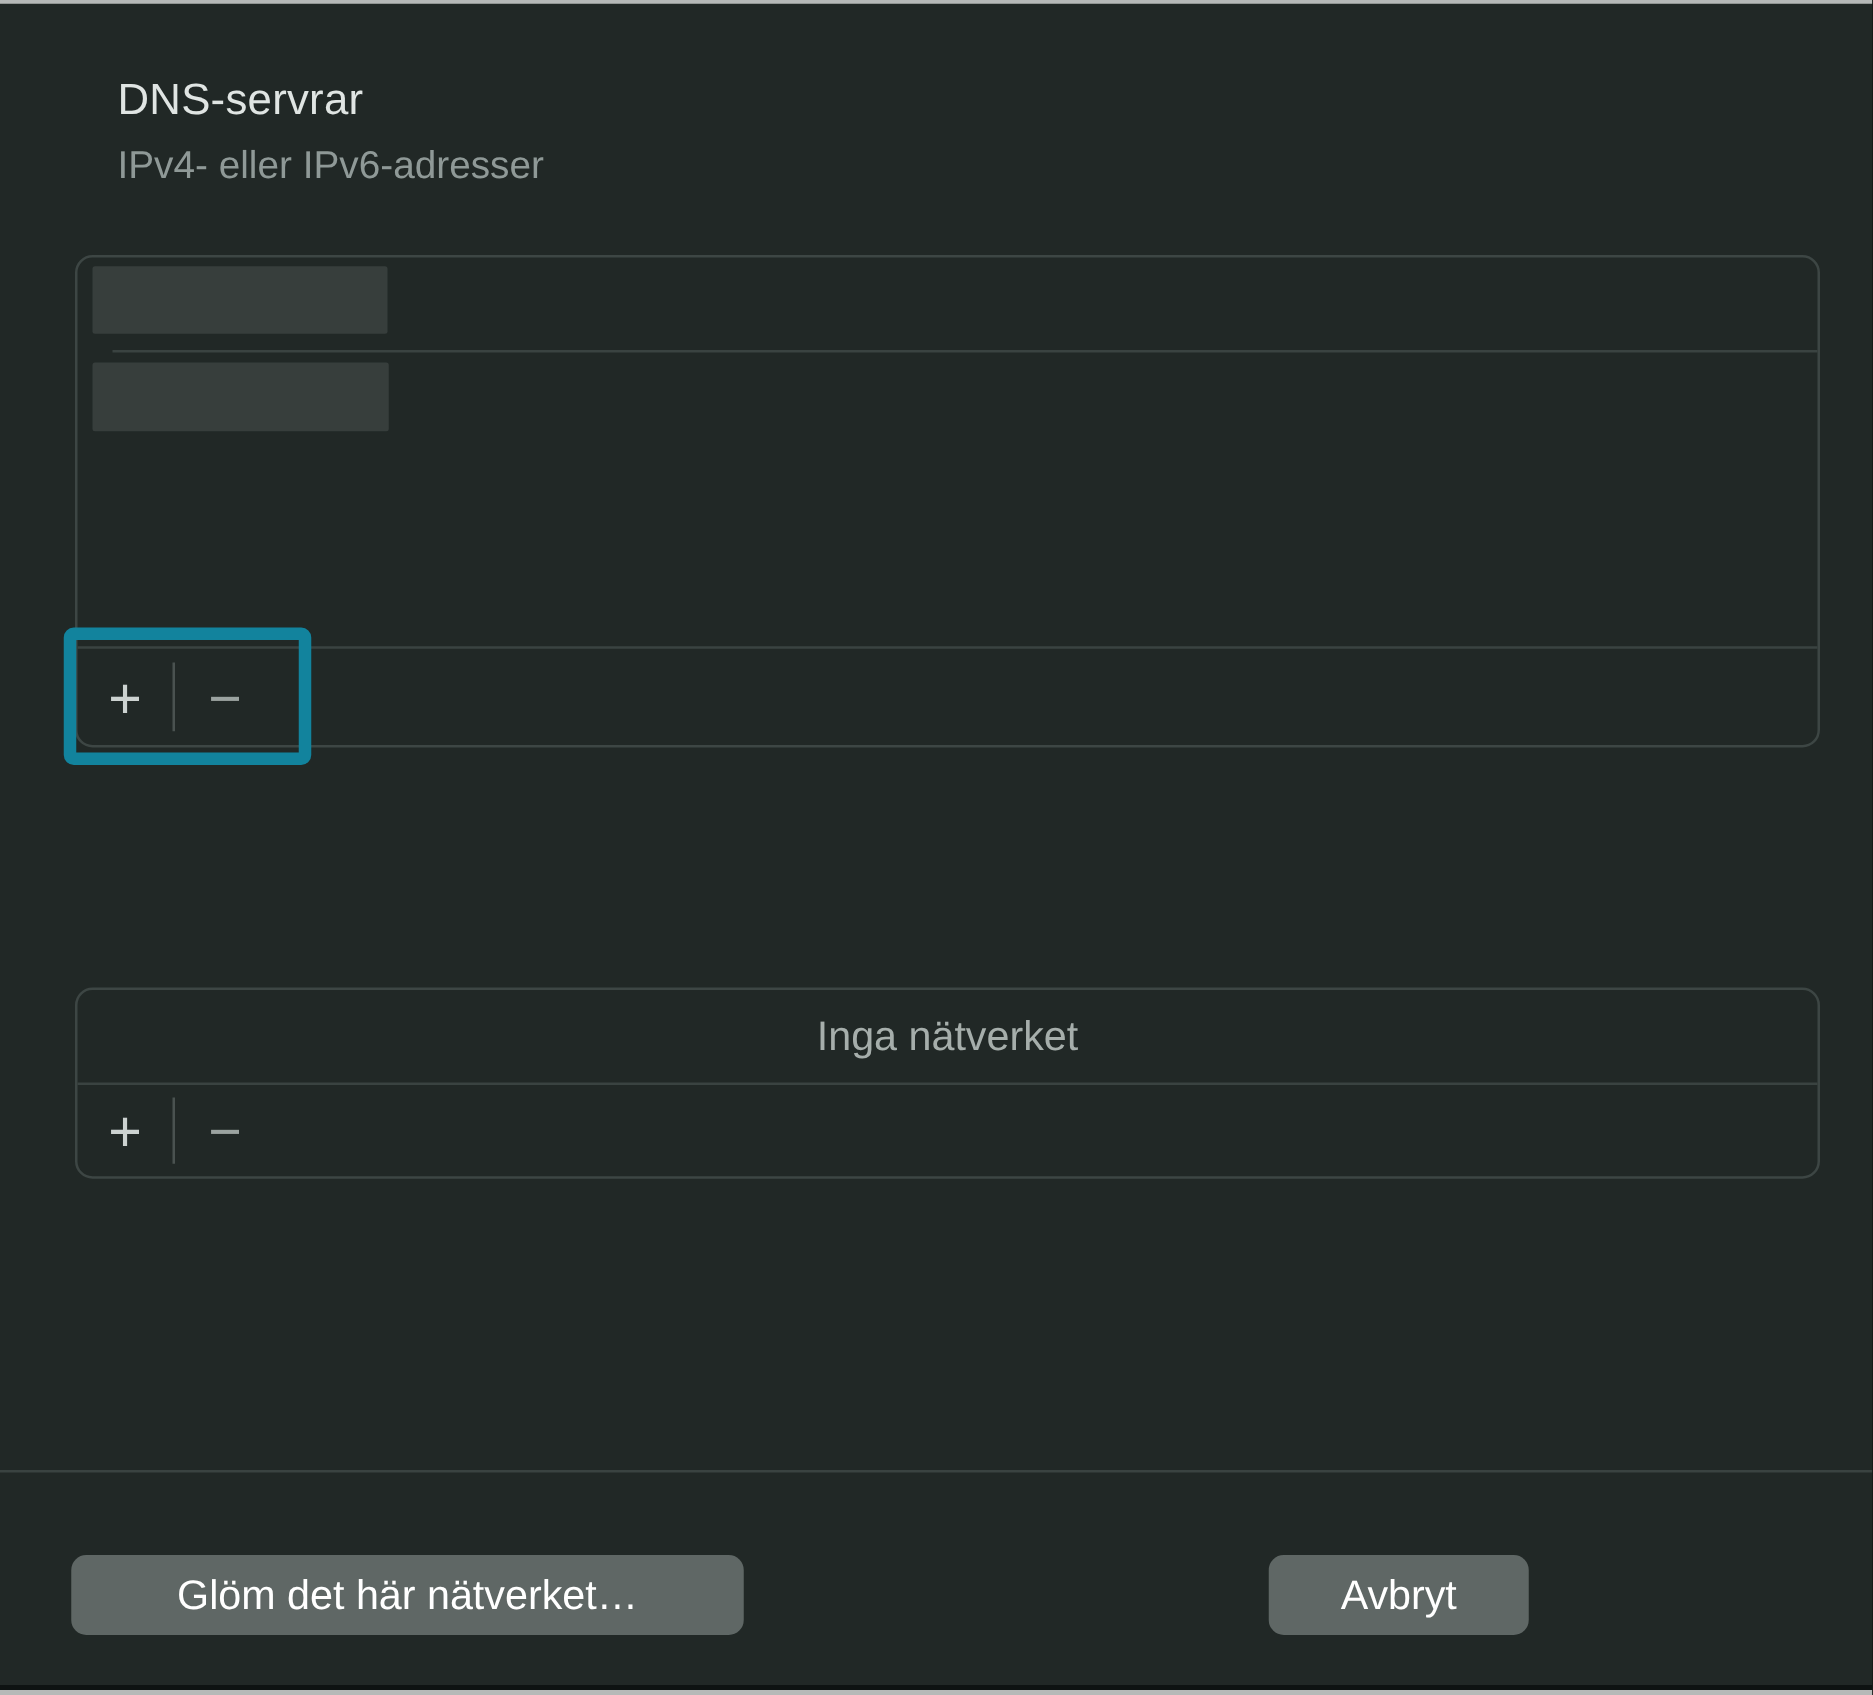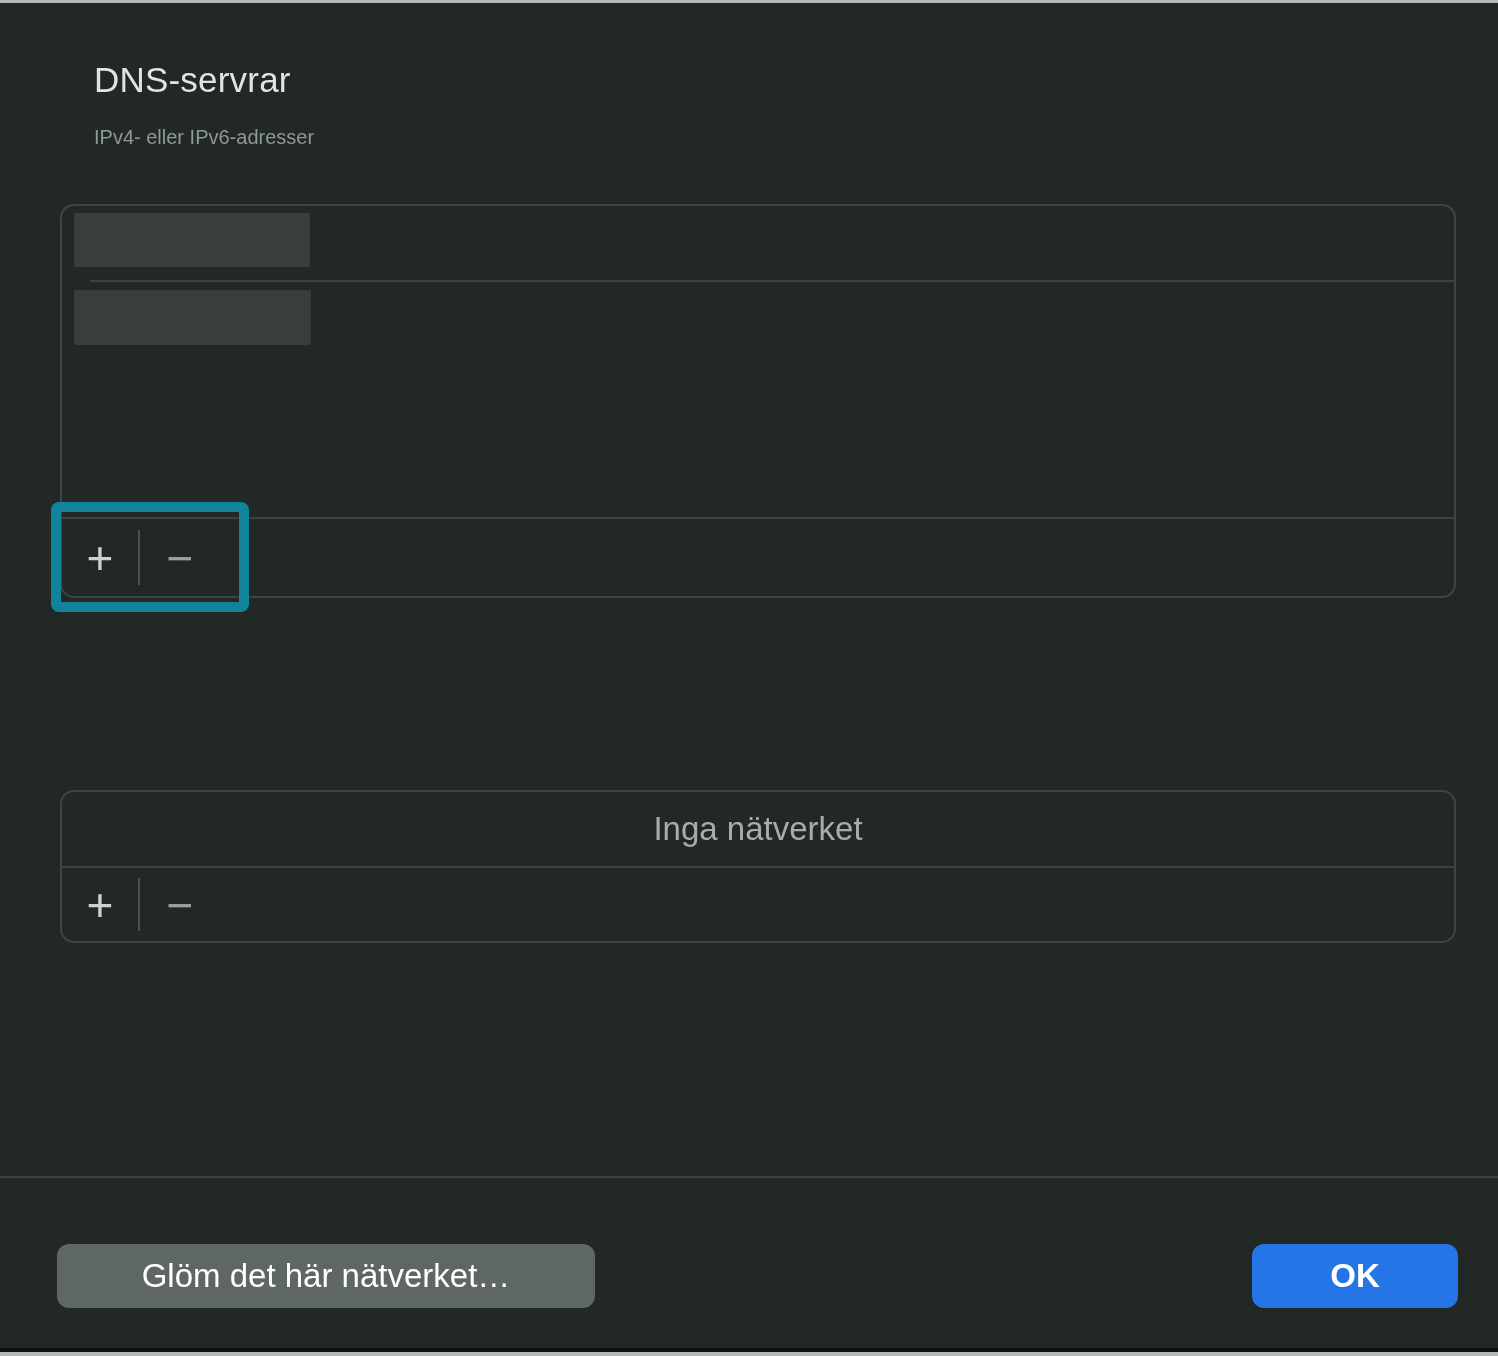--- a/index.html
+++ b/index.html
@@ -9,21 +9,21 @@
     font-family:"Liberation Sans","DejaVu Sans",sans-serif;
     overflow:hidden;
   }
   .strip-top { position:absolute; top:0; left:0; right:0; height:3px; background:var(--strip-light,#b6b9b8); }
   .strip-bottom-dark { position:absolute; left:0; right:0; top:1348px; height:4px; background:var(--strip-dark,#0e1312); }
   .strip-bottom-light { position:absolute; left:0; right:0; top:1352px; height:4px; background:var(--strip-light,#b6b9b8); }
 
   .h-title { position:absolute; left:94px; color:var(--text-primary,#e0e5e3); font-weight:normal; font-size:35px; letter-spacing:0.2px; }
   .dns-title { top:60px; }
   .search-title { top:697px; }
-  .subtitle { position:absolute; left:94px; top:126px; color:var(--text-secondary,#8f9997); font-size:20px; }
+  .subtitle { position:absolute; left:94px; top:114px; color:var(--text-secondary,#8f9997); font-size:31px; }
 
   .listbox {
     position:absolute; left:60px; width:1396px; box-sizing:border-box;
     border:2px solid var(--box-border,#3d4644); border-radius:14px;
   }
   .box-dns { top:204px; height:394px; }
   .box-search { top:790px; height:153px; }
 
   .entry { position:absolute; left:0; right:0; }
   .entry-1 { top:0; height:74px; }
@@ -105,18 +105,18 @@
     <div class="btnrow">
       <span class="ctl plus">+</span>
       <span class="vdiv"></span>
       <span class="ctl minus">−</span>
     </div>
   </div>
 
   <div class="footer-sep"></div>
 
   <button class="btn btn-forget">Glöm det här nätverket…</button>
-  <button class="btn btn-ok">OK</button>
+  <button class="btn btn-cancel">Avbryt</button>
 
   <div class="strip-bottom-dark"></div>
   <div class="strip-bottom-light"></div>
 
 </div>
 
 </body></html>

